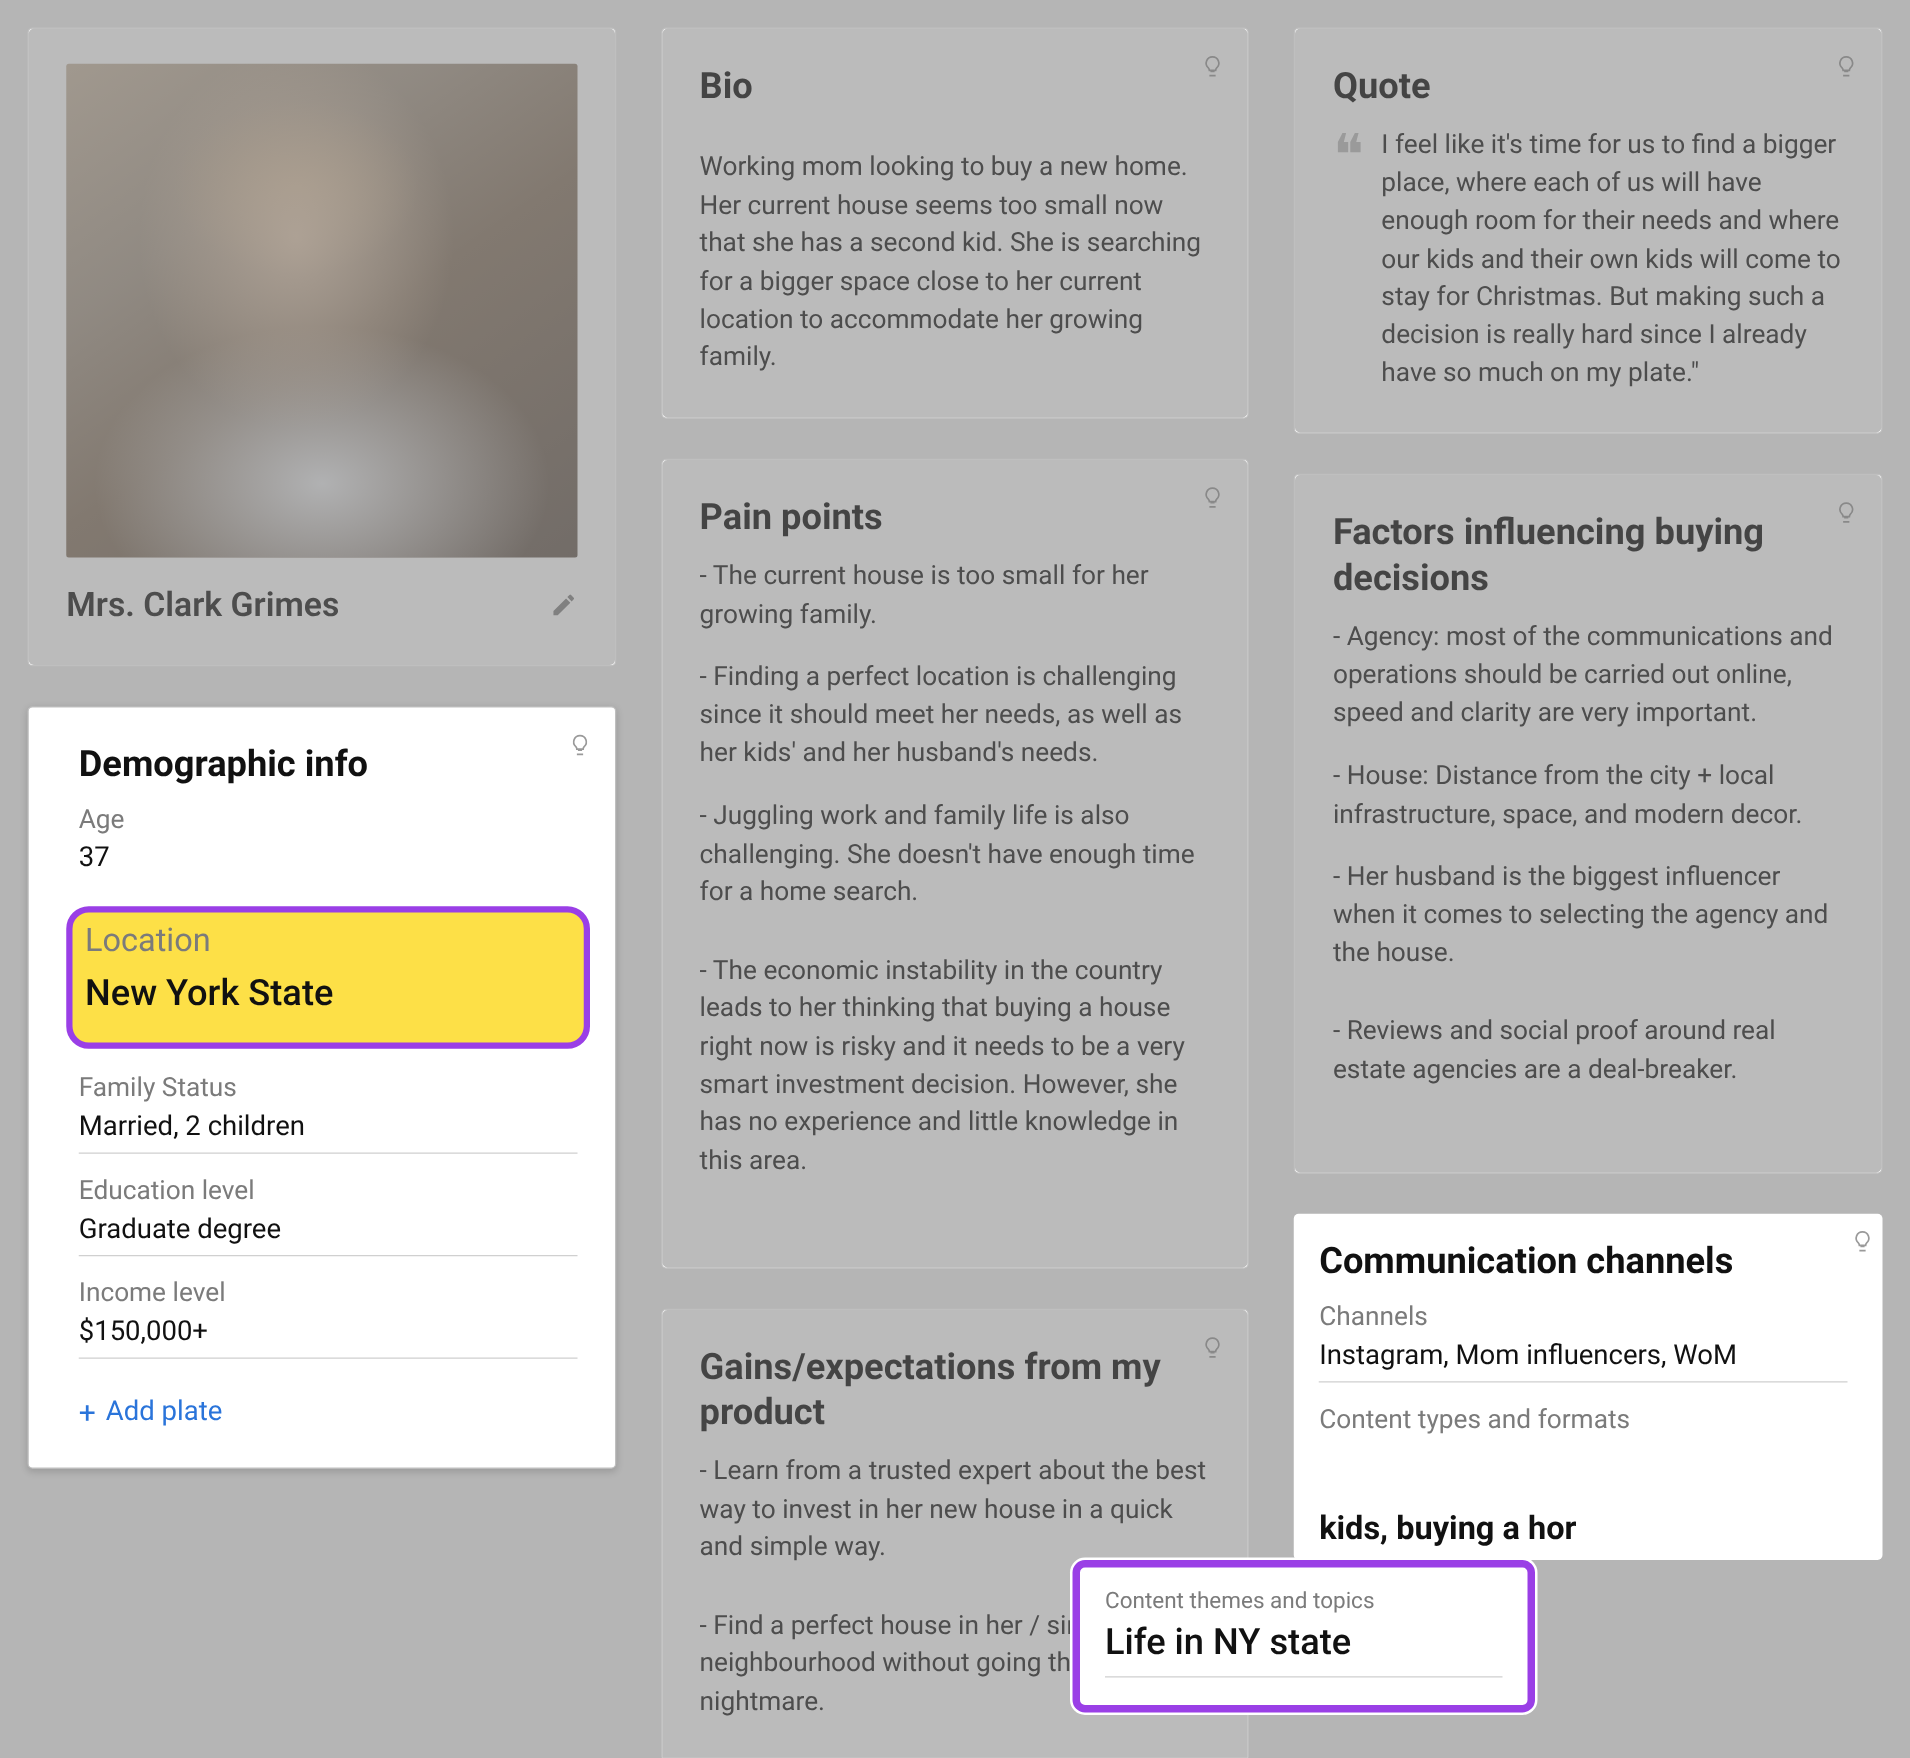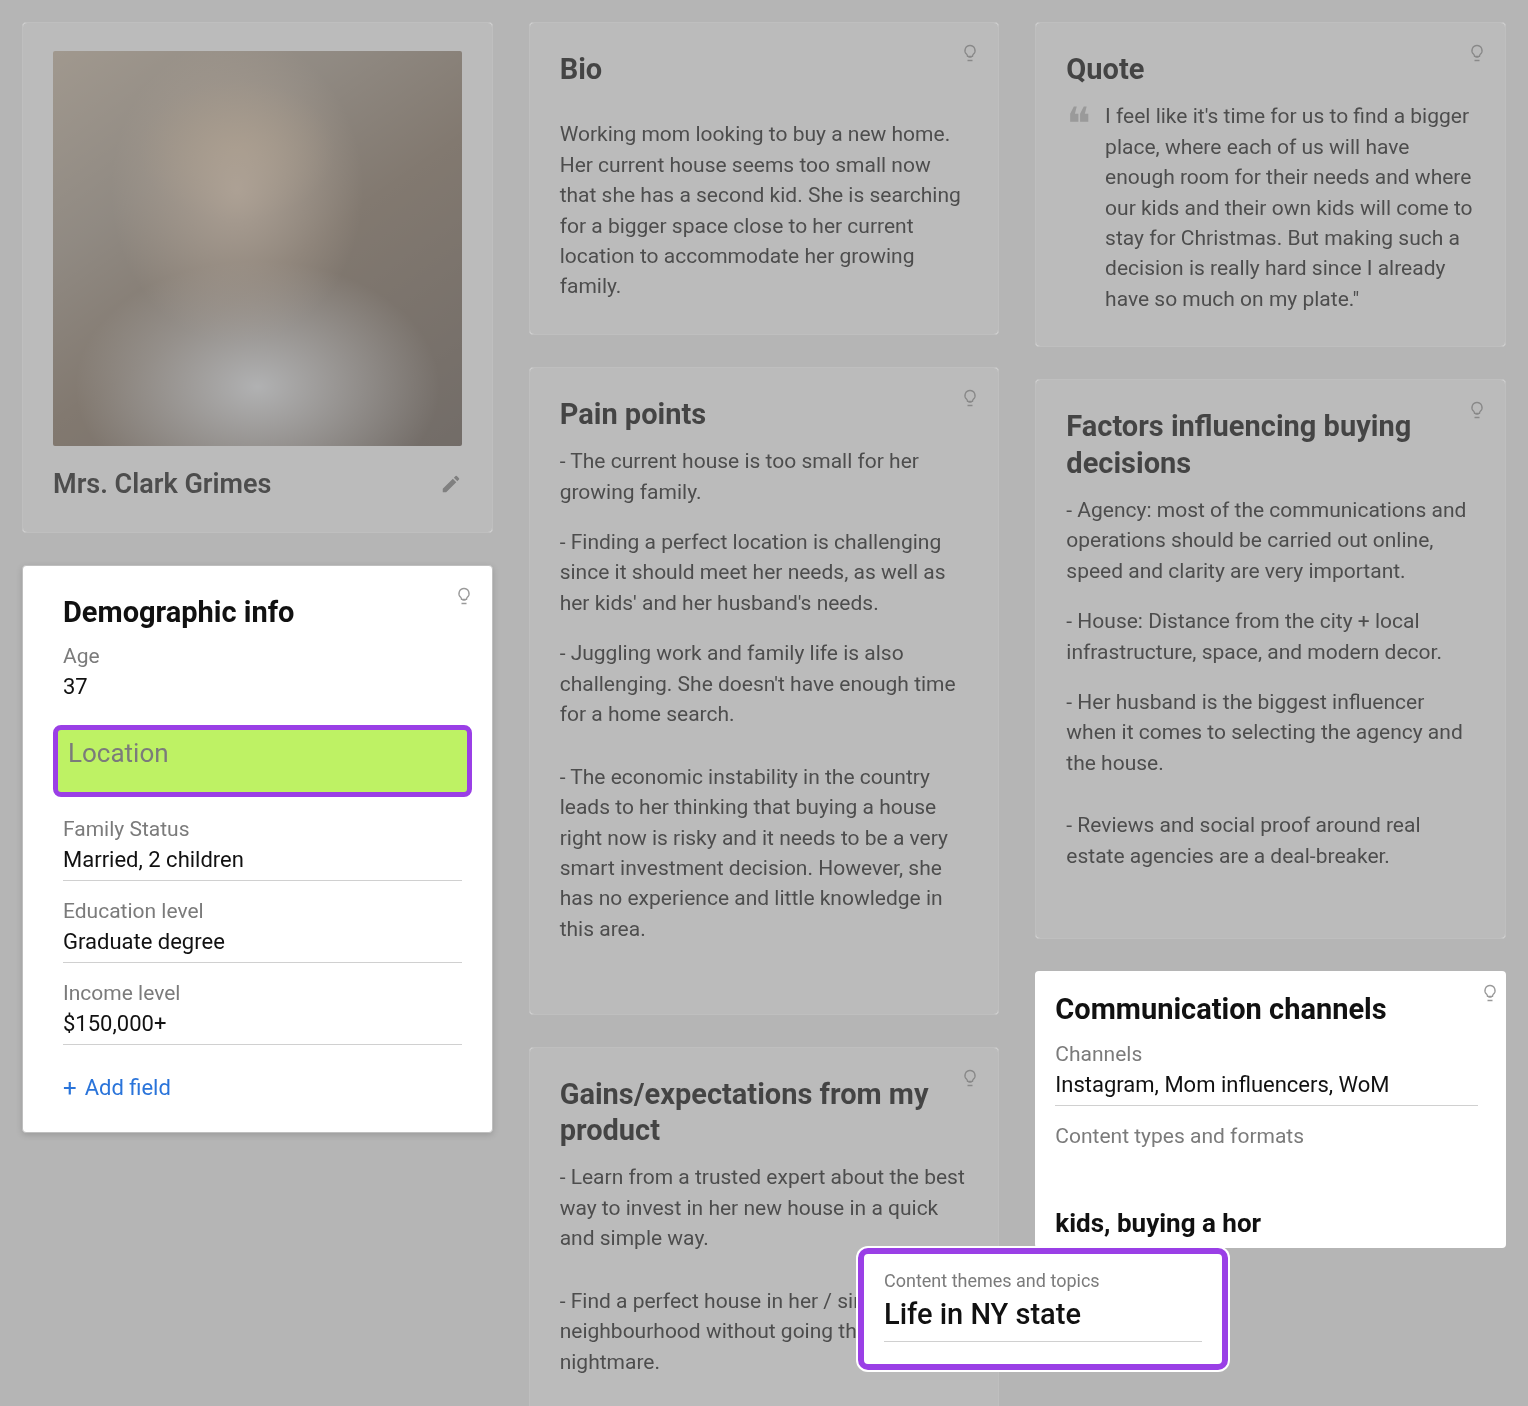--- a/index.html
+++ b/index.html
@@ -94,24 +94,24 @@
   .field-value {
     font-size: 22px;
     color: #111;
     padding-bottom: 8px;
     border-bottom: 1px solid #d0d0d0;
   }
   .no-border .field-value { border-bottom: none; }
 
   .highlight-box {
     border: 5px solid #9a3fe6;
-    border-radius: 8px;
+    border-radius: 18px;
     padding: 8px 10px 14px 10px;
     margin: 8px -10px 20px -10px;
-    background: #bef264;
+    background: #fde047;
   }
   .highlight-box .field-label { font-size: 26px; color:#7b7b7b; margin-bottom:10px; }
   .highlight-box .field-value { font-size: 29px; font-weight: 500; border-bottom: none; color:#111; }
 
   .add-field {
     display: flex;
     align-items: center;
     gap: 8px;
     color: #2a74da;
     font-size: 22px;
@@ -196,40 +196,41 @@
       </span>
       <h2>Demographic info</h2>
 
       <div class="field-block no-border">
         <div class="field-label">Age</div>
         <div class="field-value" style="border:none;">37</div>
       </div>
 
       <div class="highlight-box">
         <div class="field-label">Location</div>
+        <div class="field-value">New York State</div>
       </div>
 
       <div class="field-block">
         <div class="field-label">Family Status</div>
         <div class="field-value">Married, 2 children</div>
       </div>
 
       <div class="field-block">
         <div class="field-label">Education level</div>
         <div class="field-value">Graduate degree</div>
       </div>
 
       <div class="field-block">
         <div class="field-label">Income level</div>
         <div class="field-value">$150,000+</div>
       </div>
 
       <div class="add-field">
         <span class="plus">+</span>
-        <span>Add field</span>
+        <span>Add plate</span>
       </div>
     </div>
   </div>
 
   <div class="col">
     <div class="card dim" style="min-height:310px;">
       <span class="lightbulb">
         <svg viewBox="0 0 24 24" fill="none" stroke="currentColor" stroke-width="1.6">
             <path d="M9 21h6M10 17h4M12 3a6 6 0 0 0-4 10.5c.7.7 1 1.5 1 2.5h6c0-1 .3-1.8 1-2.5A6 6 0 0 0 12 3z"></path>
           </svg>

